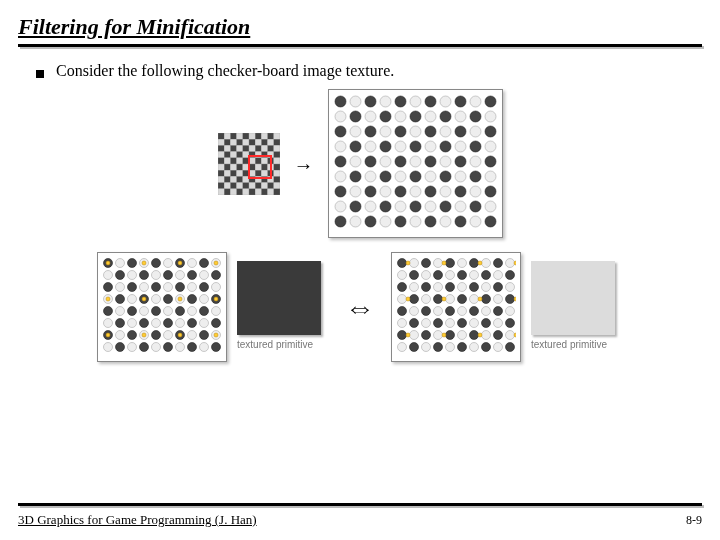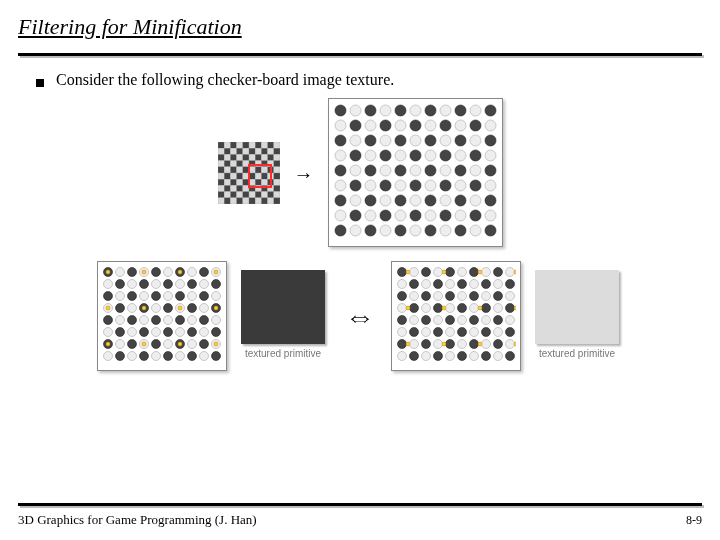--- a/index.html
+++ b/index.html
@@ -13,23 +13,23 @@
   }
   .slide {
     width: 100%;
     height: 100%;
     padding: 14px 18px 0 18px;
     position: relative;
   }
   .title {
     font-size: 22px;
     font-style: italic;
-    font-weight: normal;
+    font-weight: bold;
     text-decoration: underline;
-    margin-bottom: 13px;
+    margin-bottom: 4px;
   }
   .title-rule {
     height: 3px;
     background: #000;
     box-shadow: 2px 2px 0 #bbb;
     margin-bottom: 14px;
   }
   .bullet {
     display: flex;
     align-items: center;
@@ -75,21 +75,21 @@
     box-shadow: 2px 2px 3px rgba(0,0,0,0.25);
     padding: 4px;
   }
   .arrow {
     font-size: 20px;
   }
   .primitive-box {
     width: 92px; height: 92px;
     display: flex;
     flex-direction: column;
-    align-items: center;
+    align-items: flex-start;
   }
   .primitive-box .sq {
     width: 84px; height: 74px;
     box-shadow: 2px 2px 2px rgba(0,0,0,0.3);
   }
   .primitive-box .lbl {
     font-size: 10px;
     color: #777;
     margin-top: 4px;
     font-family: Arial, sans-serif;
@@ -105,20 +105,21 @@
     bottom: 34px;
     height: 3px;
     background: #000;
     box-shadow: 2px 2px 0 #bbb;
   }
   .footer-left {
     position: absolute;
     left: 18px;
     bottom: 12px;
     font-size: 13px;
+    text-decoration: underline;
   }
   .footer-right {
     position: absolute;
     right: 18px;
     bottom: 12px;
     font-size: 12px;
   }
 </style>
 </head>
 <body>

